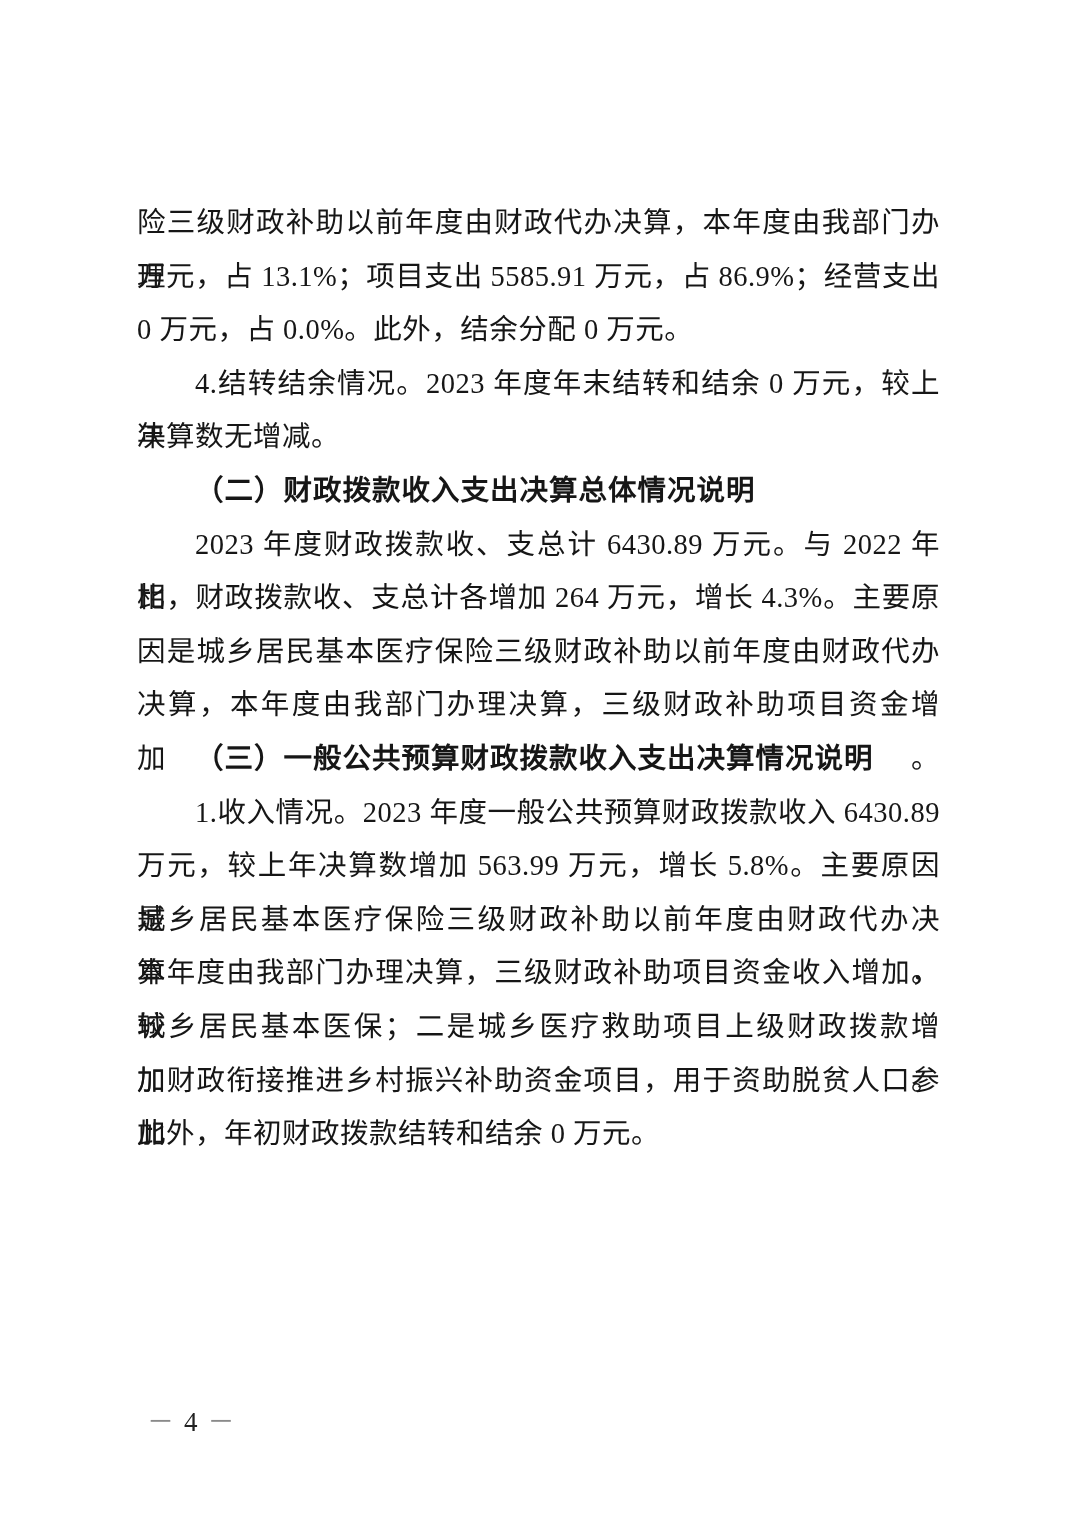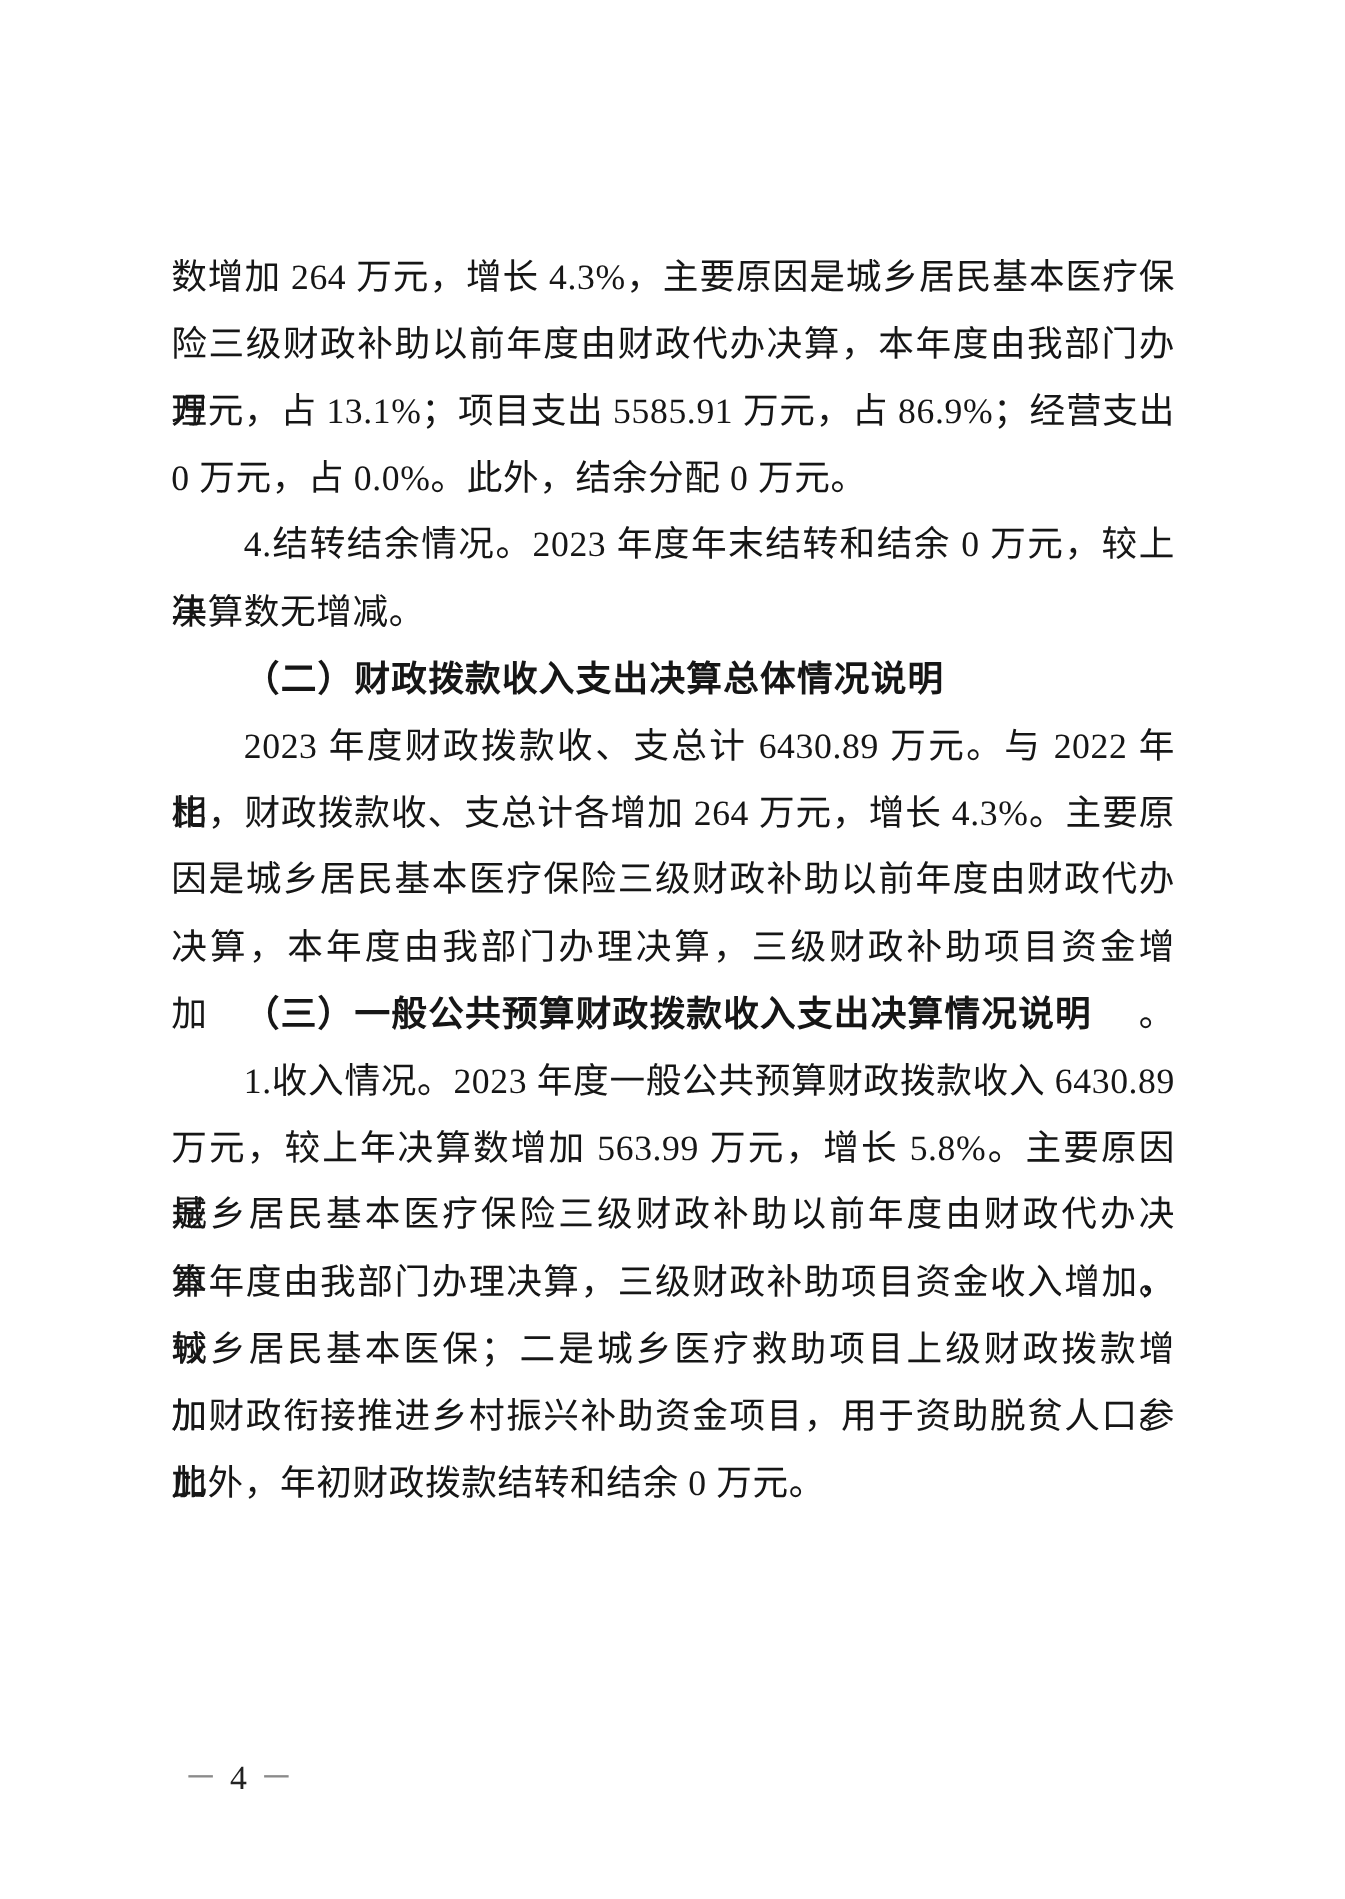--- a/index.html
+++ b/index.html
@@ -54,21 +54,20 @@
   .footer .num {
     color: #222222;
   }
 </style>
 </head>
 <body>
 
 <div class="page">
 
   <div class="text-block">
-    <div class="line">数增加 264 万元，增长 4.3%，主要原因是城乡居民基本医疗保</div>
     <div class="line">险三级财政补助以前年度由财政代办决算，本年度由我部门办理</div>
     <div class="line">万元，占 13.1%；项目支出 5585.91 万元，占 86.9%；经营支出</div>
     <div class="line short">0 万元，占 0.0%。此外，结余分配 0 万元。</div>
     <div class="line indent">4.结转结余情况。2023 年度年末结转和结余 0 万元，较上年</div>
     <div class="line short">决算数无增减。</div>
     <div class="line short indent heading">（二）财政拨款收入支出决算总体情况说明</div>
     <div class="line indent">2023 年度财政拨款收、支总计 6430.89 万元。与 2022 年相</div>
     <div class="line">比，财政拨款收、支总计各增加 264 万元，增长 4.3%。主要原</div>
     <div class="line">因是城乡居民基本医疗保险三级财政补助以前年度由财政代办</div>
     <div class="line">决算，本年度由我部门办理决算，三级财政补助项目资金增加。</div>

